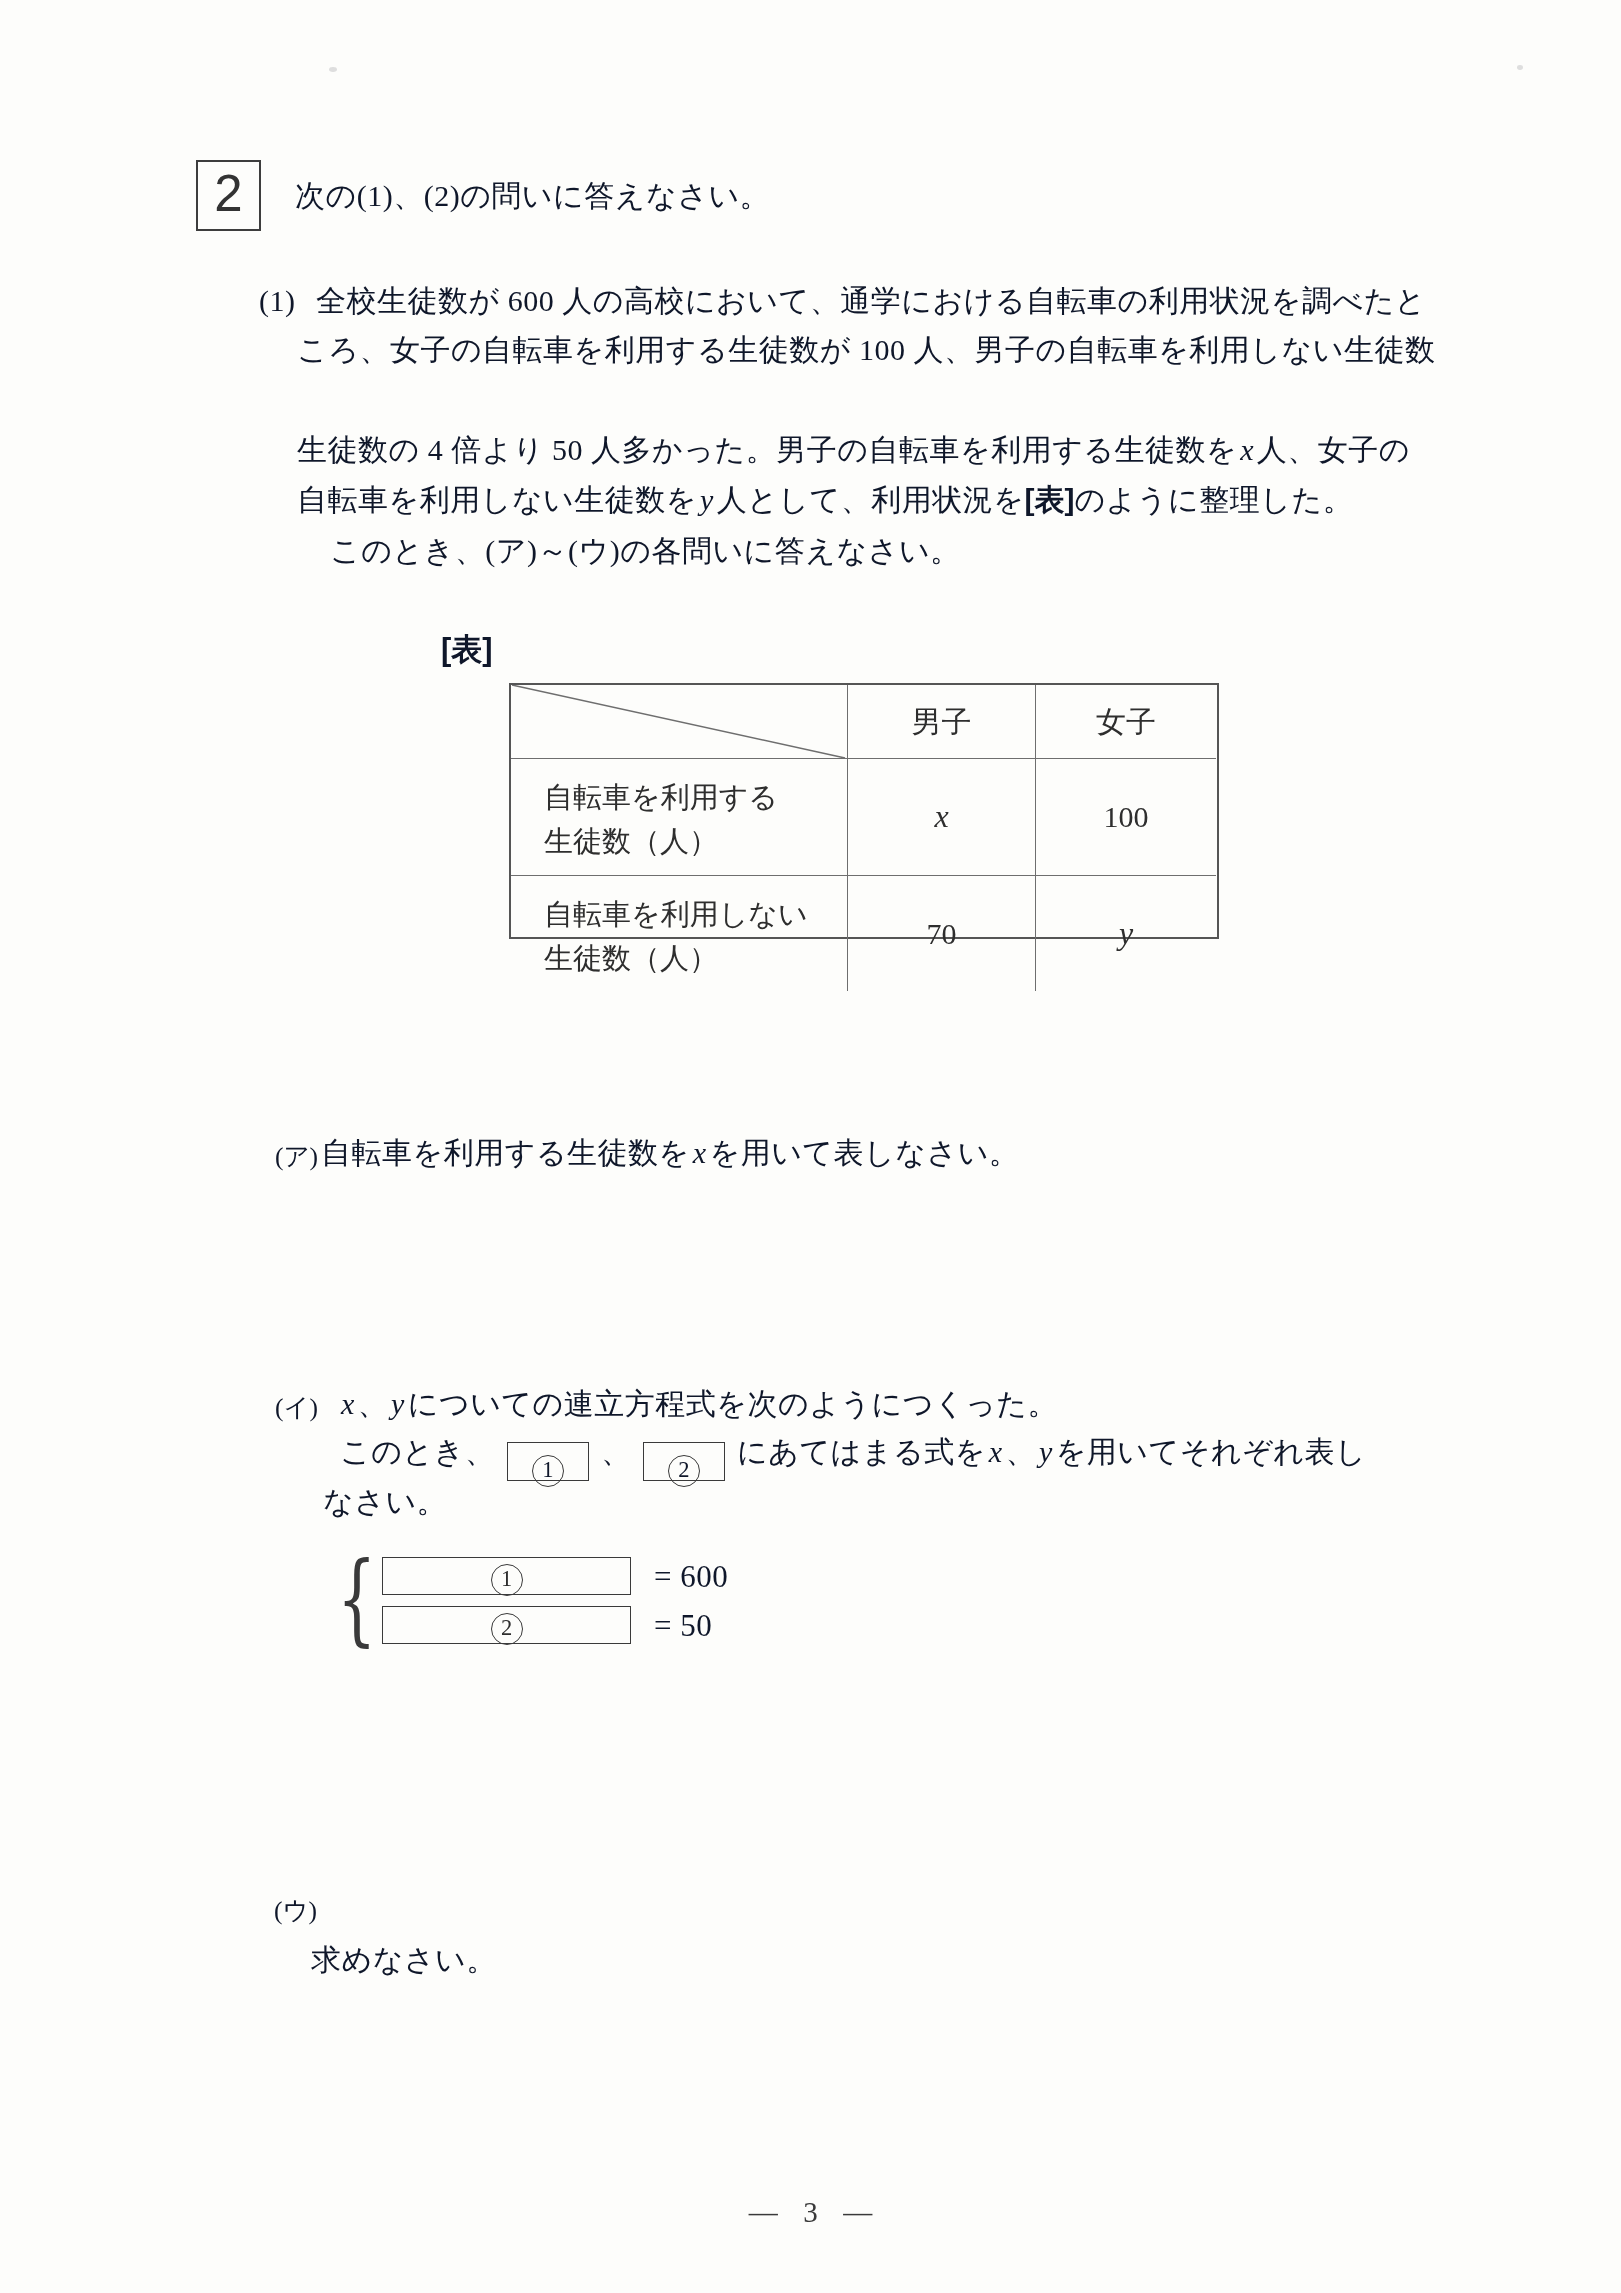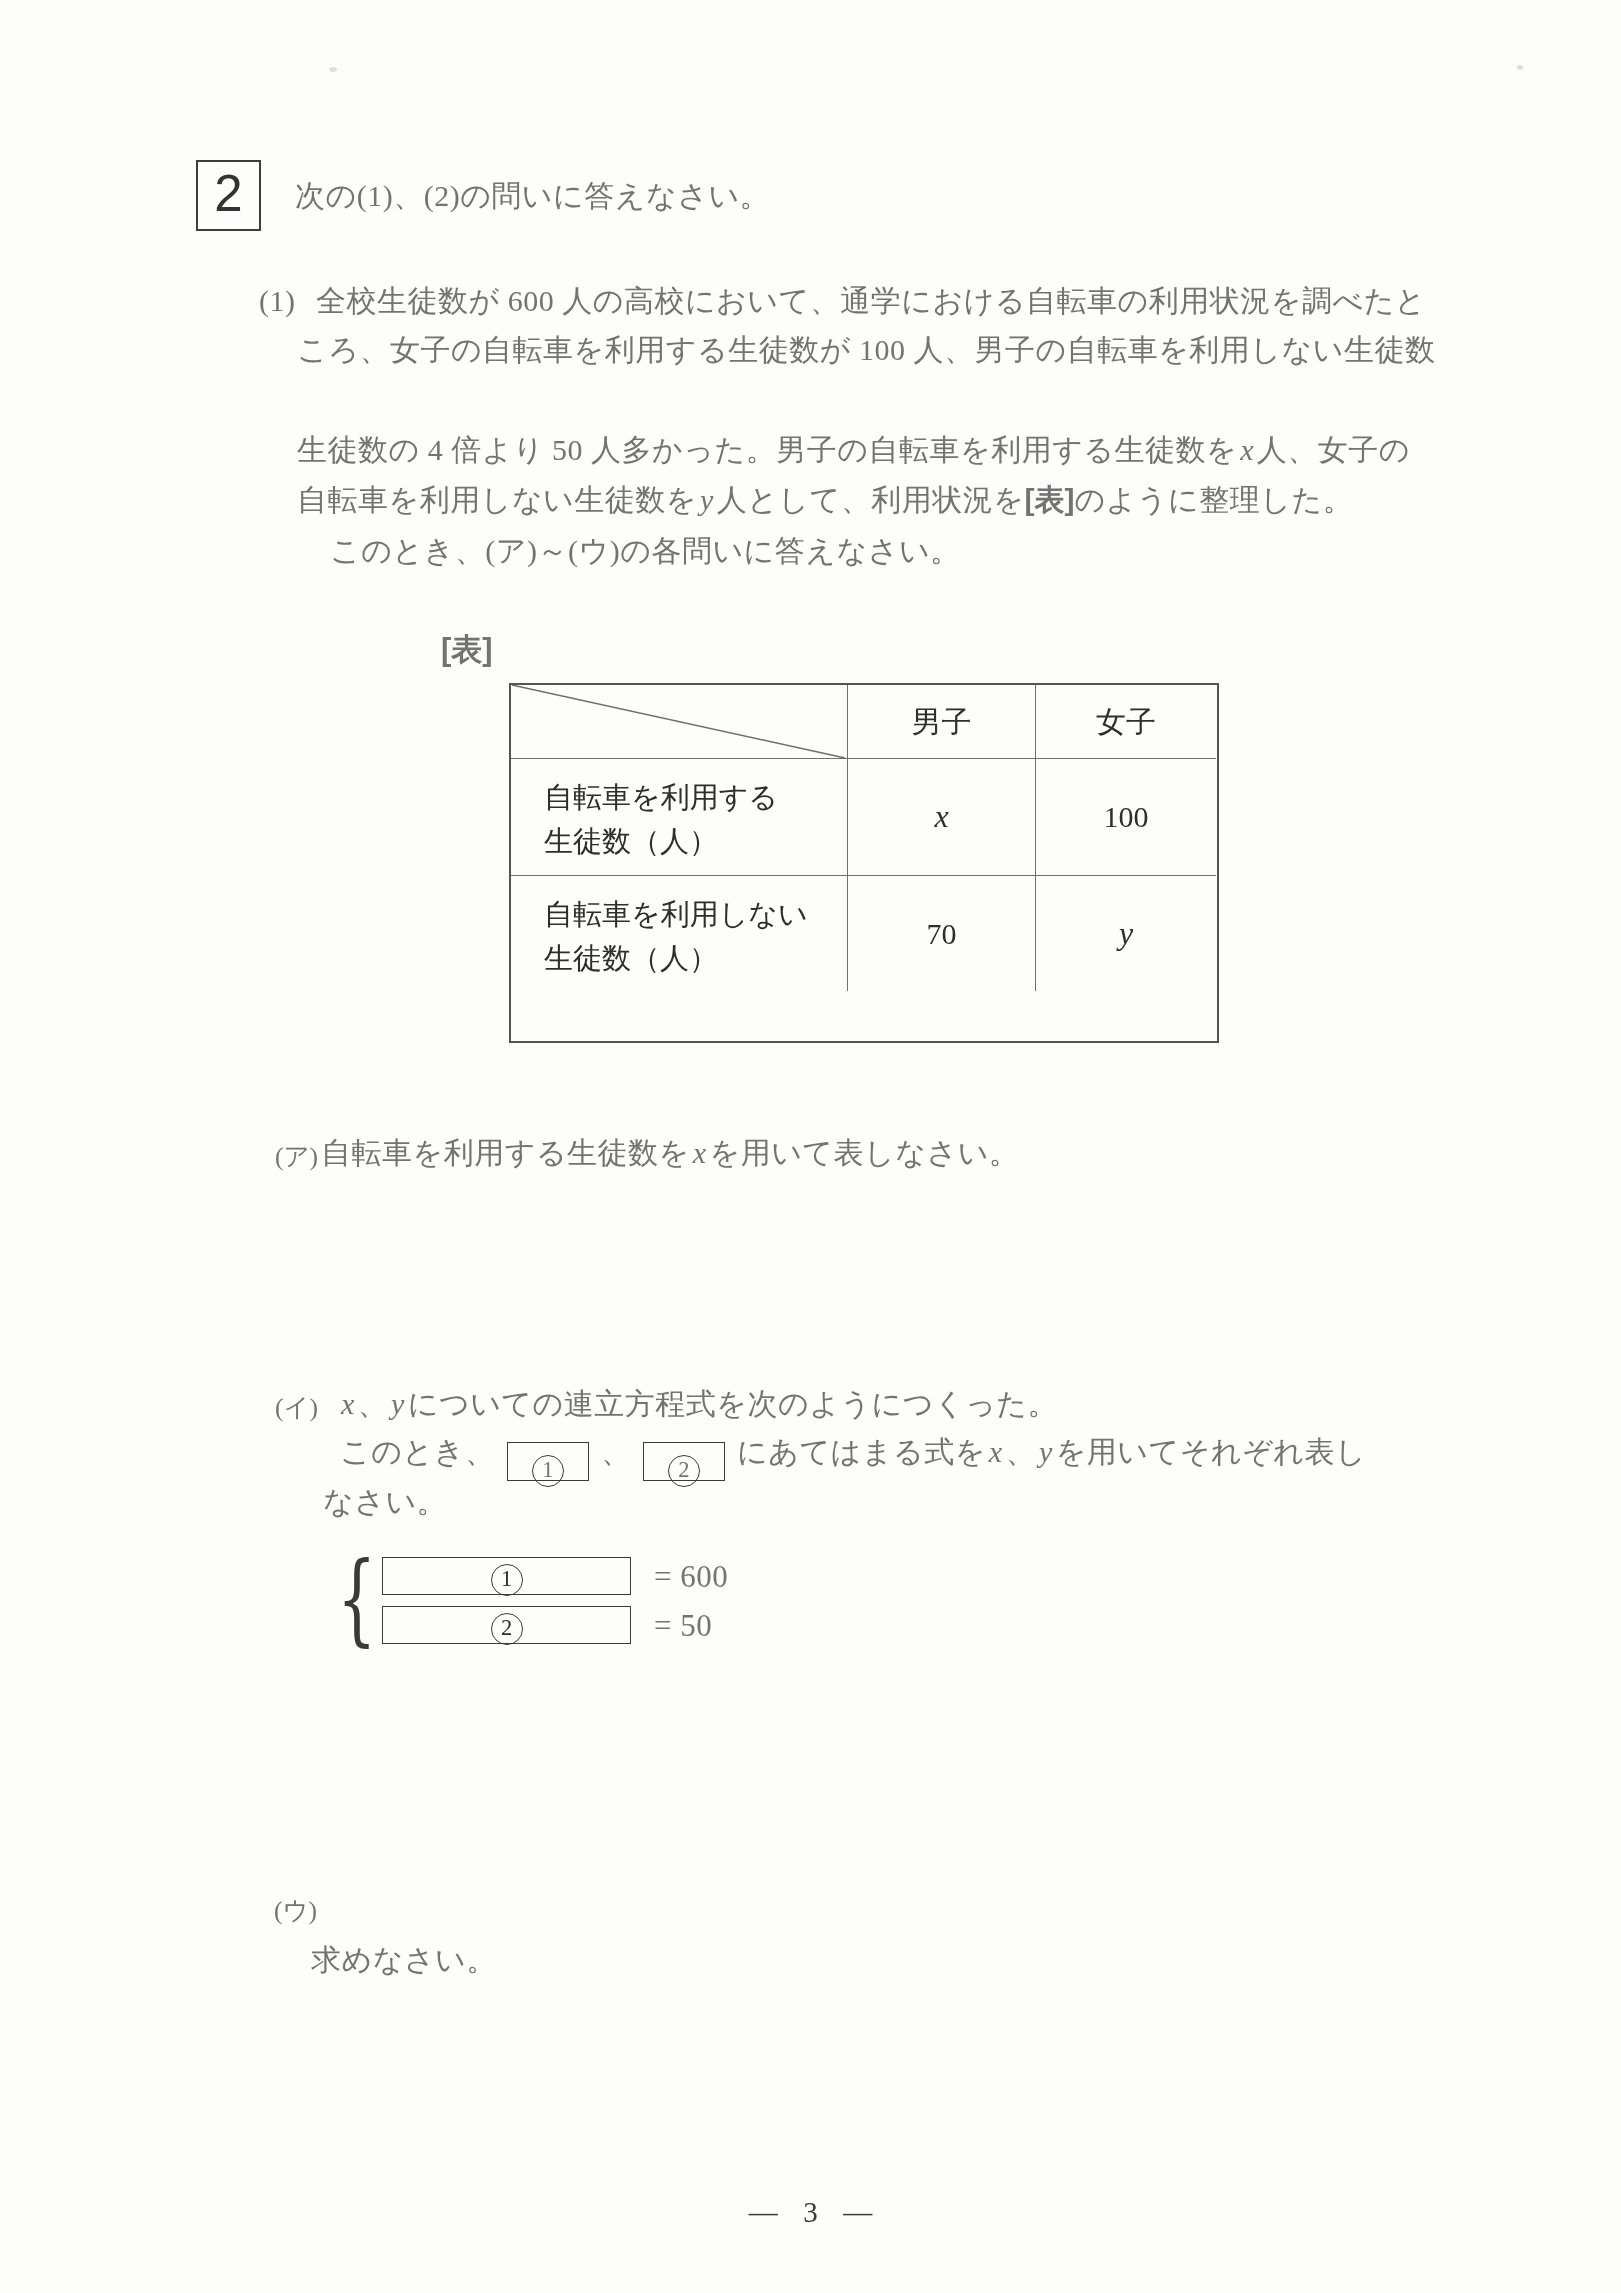--- a/index.html
+++ b/index.html
@@ -12,21 +12,21 @@
     overflow: hidden;
     font-family: "Liberation Serif", "DejaVu Serif", serif;
     color: #2e2e2e;
   }
   .t {
     position: absolute;
     white-space: nowrap;
     font-size: 30px;
     letter-spacing: 0.5px;
     line-height: 1.25;
-    color: #737373;
+    color: #0f172a;
   }
   .small-label { font-size: 25.5px; letter-spacing: 0; }
   .mi { font-style: italic; font-family: "Liberation Serif", "DejaVu Serif", serif; padding: 0 2.9px; }
   .bold-tag { font-weight: bold; font-family: "Liberation Sans", "DejaVu Sans", sans-serif; letter-spacing: 0; }
 
   
   #problem-box {
     position: absolute; left: 196px; top: 160px;
     width: 61px; height: 67px;
     border: 2.9px solid #3d3d3d;
@@ -35,21 +35,21 @@
   #problem-box .num {
     display: block; width: 100%; height: 100%;
     text-align: center; line-height: 63px;
     font-family: "Liberation Sans", "DejaVu Sans", sans-serif;
     font-size: 51px; color: #333;
   }
 
   
   #usage-table {
     position: absolute; left: 509px; top: 683px;
-    width: 710px; height: 360px;
+    width: 710px; height: 256px;
     border: 2px solid #555;
     box-sizing: border-box;
     display: grid;
     grid-template-columns: 337px 188px 180px;
     grid-template-rows: 74px 117px 115px;
     background: #fdfdfb;
   }
   .cell { box-sizing: border-box; border-color: #6e6e6e; border-style: solid; border-width: 0; position: relative; }
   .cell.br { border-right-width: 1.5px; }
   .cell.bb { border-bottom-width: 1.5px; }

